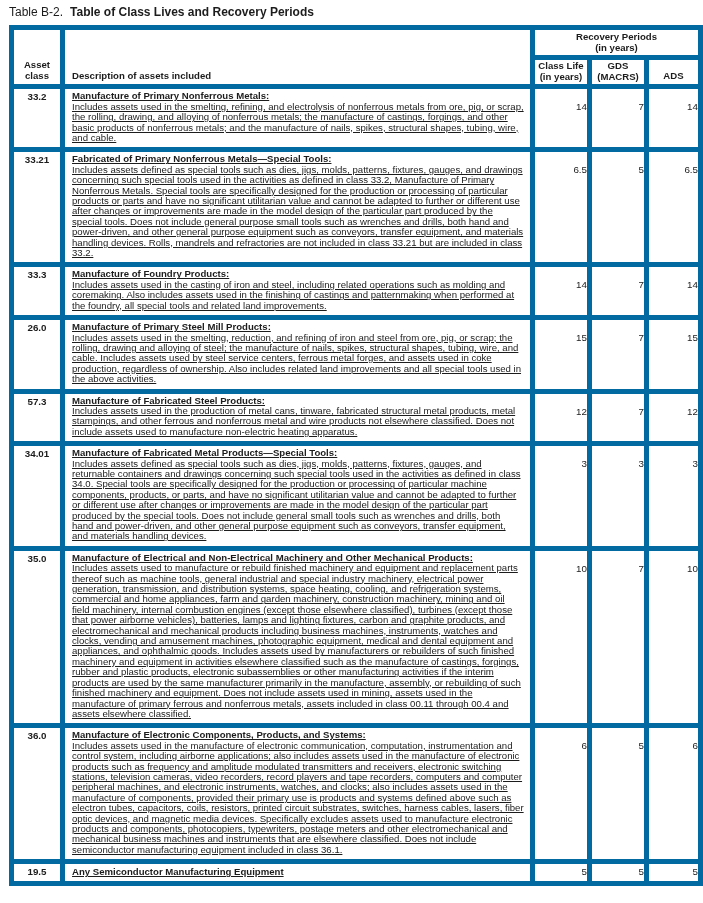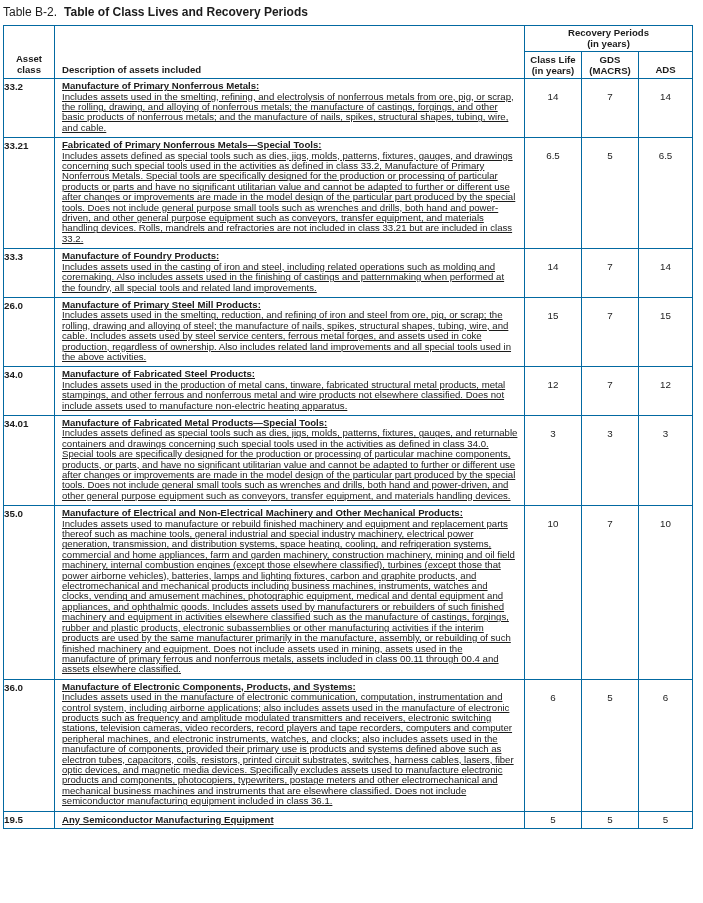--- a/index.html
+++ b/index.html
@@ -3,40 +3,40 @@
 <meta charset="utf-8">
 <style>
   * { margin: 0; padding: 0; box-sizing: border-box; }
   html, body { background: #ffffff; }
   body {
     width: 703px; height: 903px;
     font-family: "Liberation Sans", sans-serif;
     color: #1c1c1c;
     overflow: hidden;
   }
-  .page { width: 703px; height: 903px; padding: 4px 7px 0 3px; background: #fff; }
+  .page { width: 703px; height: 903px; padding: 4px 7px 0 9px; background: #fff; }
   .title-line { font-size: 12px; line-height: 14px; margin: 1px 0 6px 0; white-space: nowrap; }
   .title-prefix { font-weight: normal; margin-right: 7px; }
   .title-main { font-weight: bold; }
 
   table.b2 { border-collapse: collapse; table-layout: fixed; width: 689px; background: #fff; }
-  th, td { border: 1px solid #0369a1; }
+  th, td { border: 5px solid #0369a1; }
   th { font-size: 9.6px; line-height: 10.6px; font-weight: bold; white-space: pre-line; }
 
   th.h-asset { vertical-align: bottom; text-align: center; padding: 2px 1px 3px 1px; }
   th.h-desc  { vertical-align: bottom; text-align: left; padding: 2px 4px 3px 7px; }
   th.h-recovery { height: 26px; vertical-align: middle; text-align: center; padding: 2px 0; }
   th.h-sub { height: 27px; vertical-align: bottom; text-align: center; padding: 1px 1px 2px 1px; }
   th.h-ads { padding-bottom: 3px; }
 
-  td.ac { vertical-align: top; font-size: 9.8px; line-height: 10.4px; font-weight: bold; padding-top: 3px; }
+  td.ac { vertical-align: top; text-align: center; font-size: 9.8px; line-height: 10.4px; font-weight: bold; padding-top: 3px; }
   td.desc { vertical-align: top; padding: 2px 6px 4px 7px; font-size: 9.6px; line-height: 10.4px; text-decoration: underline; }
   .dt { font-weight: bold; display: block; }
   .db { display: block; }
-  td.val { vertical-align: top; text-align: center; font-size: 9.8px; line-height: 10.4px; padding-top: 13px; }
+  td.val { vertical-align: top; text-align: right; font-size: 9.8px; line-height: 10.4px; padding-top: 13px; }
   tr.single td.val { padding-top: 3px; }
   tr.single td.desc { padding-top: 3px; padding-bottom: 3px; }
 </style>
 </head>
 <body>
 
 <div class="page">
 
   <div class="title-line">
     <span class="title-prefix">Table B-2.</span><span class="title-main">Table of Class Lives and Recovery Periods</span>
@@ -101,21 +101,21 @@
         <td class="ac">26.0</td>
         <td class="desc">
           <span class="dt">Manufacture of Primary Steel Mill Products:</span>
           <span class="db">Includes assets used in the smelting, reduction, and refining of iron and steel from ore, pig, or scrap; the rolling, drawing and alloying of steel; the manufacture of nails, spikes, structural shapes, tubing, wire, and cable. Includes assets used by steel service centers, ferrous metal forges, and assets used in coke production, regardless of ownership. Also includes related land improvements and all special tools used in the above activities.</span>
         </td>
         <td class="val">15</td>
         <td class="val">7</td>
         <td class="val">15</td>
       </tr>
       <tr>
-        <td class="ac">34.0</td>
+        <td class="ac">57.3</td>
         <td class="desc">
           <span class="dt">Manufacture of Fabricated Steel Products:</span>
           <span class="db">Includes assets used in the production of metal cans, tinware, fabricated structural metal products, metal stampings, and other ferrous and nonferrous metal and wire products not elsewhere classified. Does not include assets used to manufacture non-electric heating apparatus.</span>
         </td>
         <td class="val">12</td>
         <td class="val">7</td>
         <td class="val">12</td>
       </tr>
       <tr>
         <td class="ac">34.01</td>

